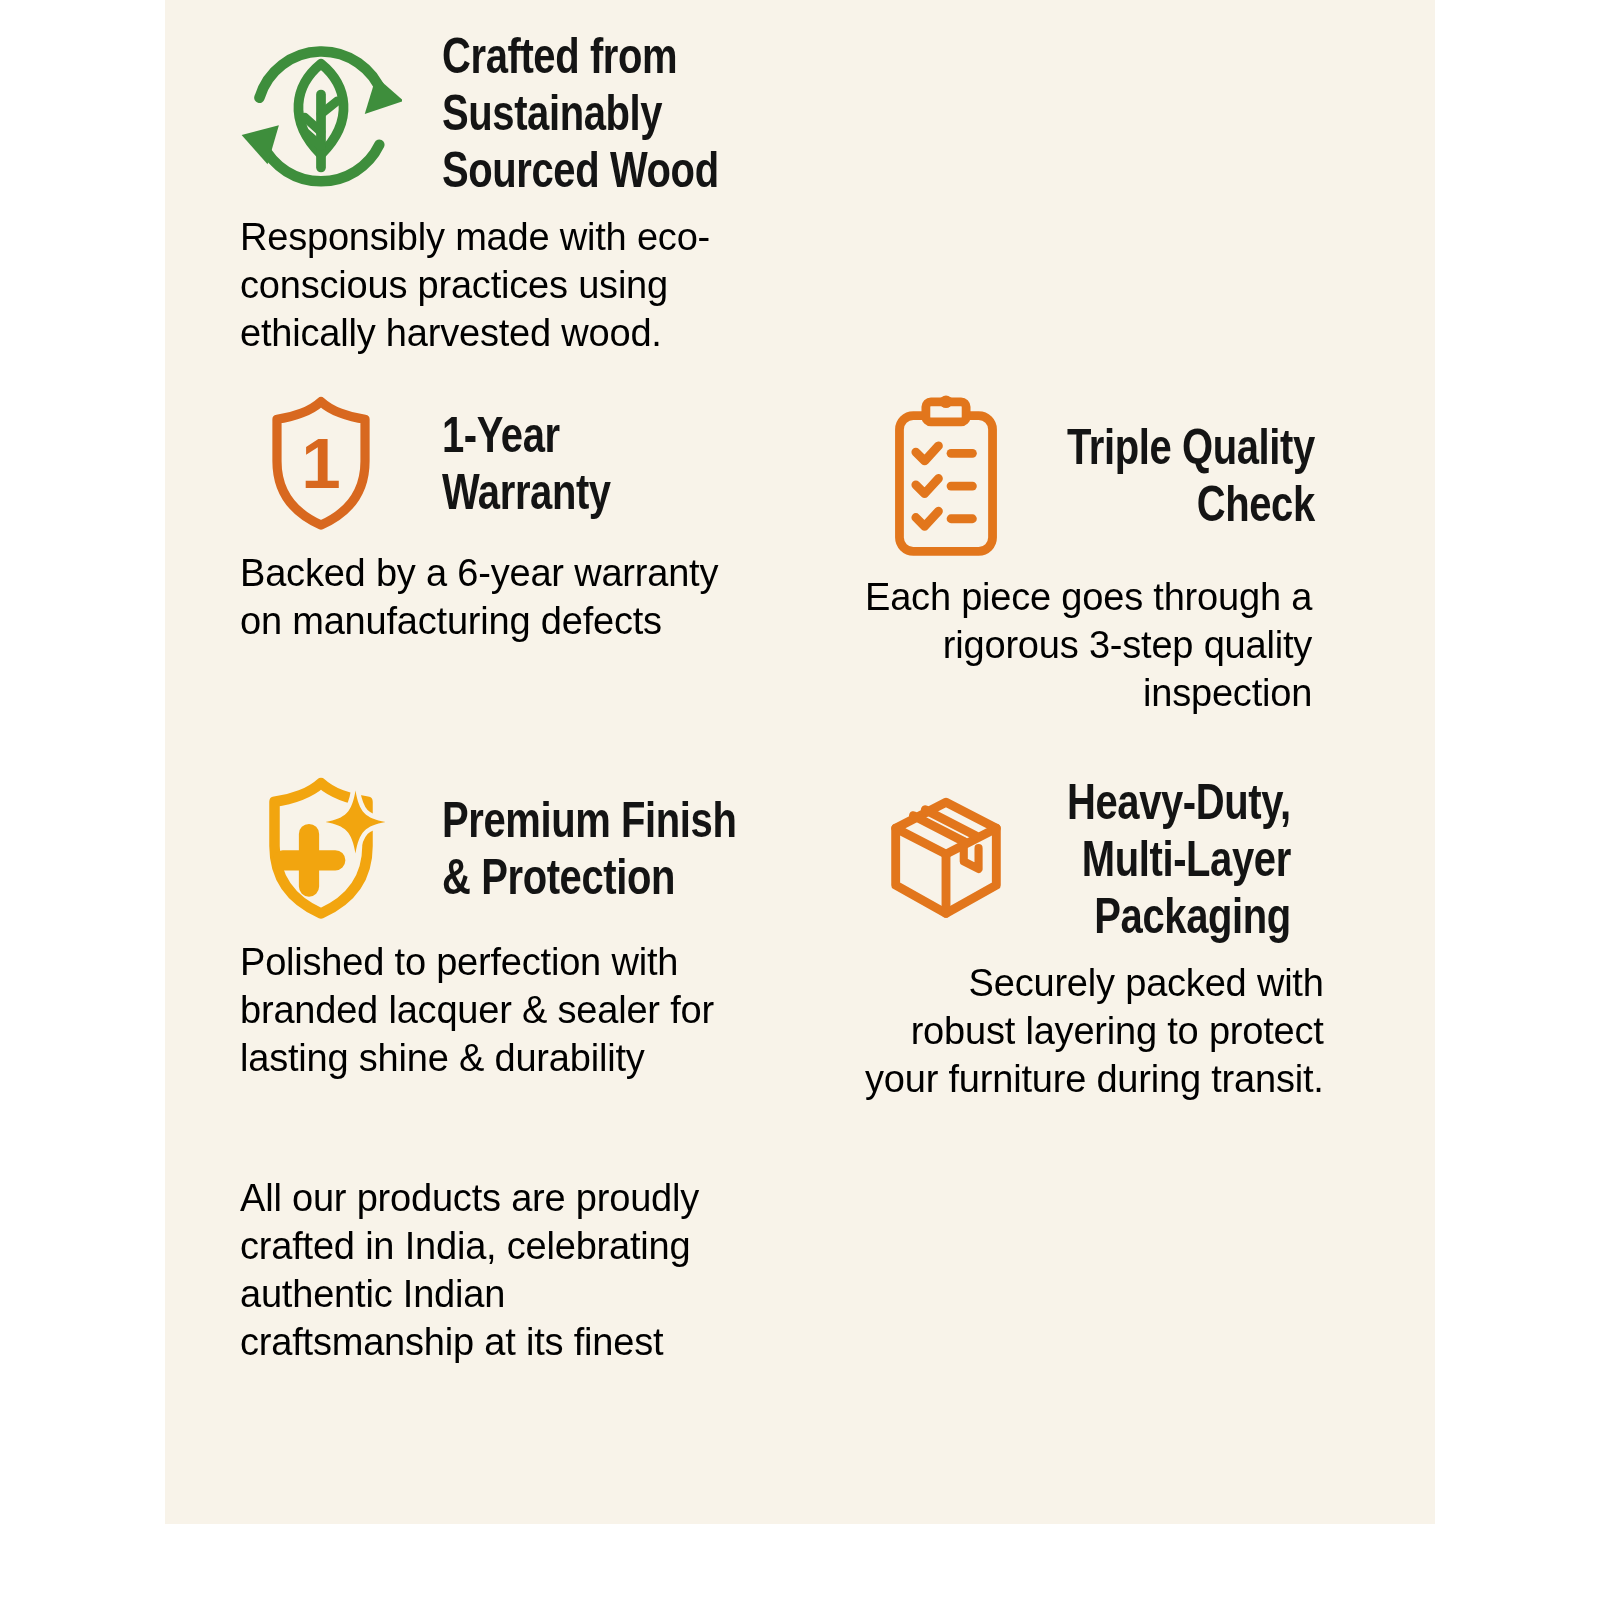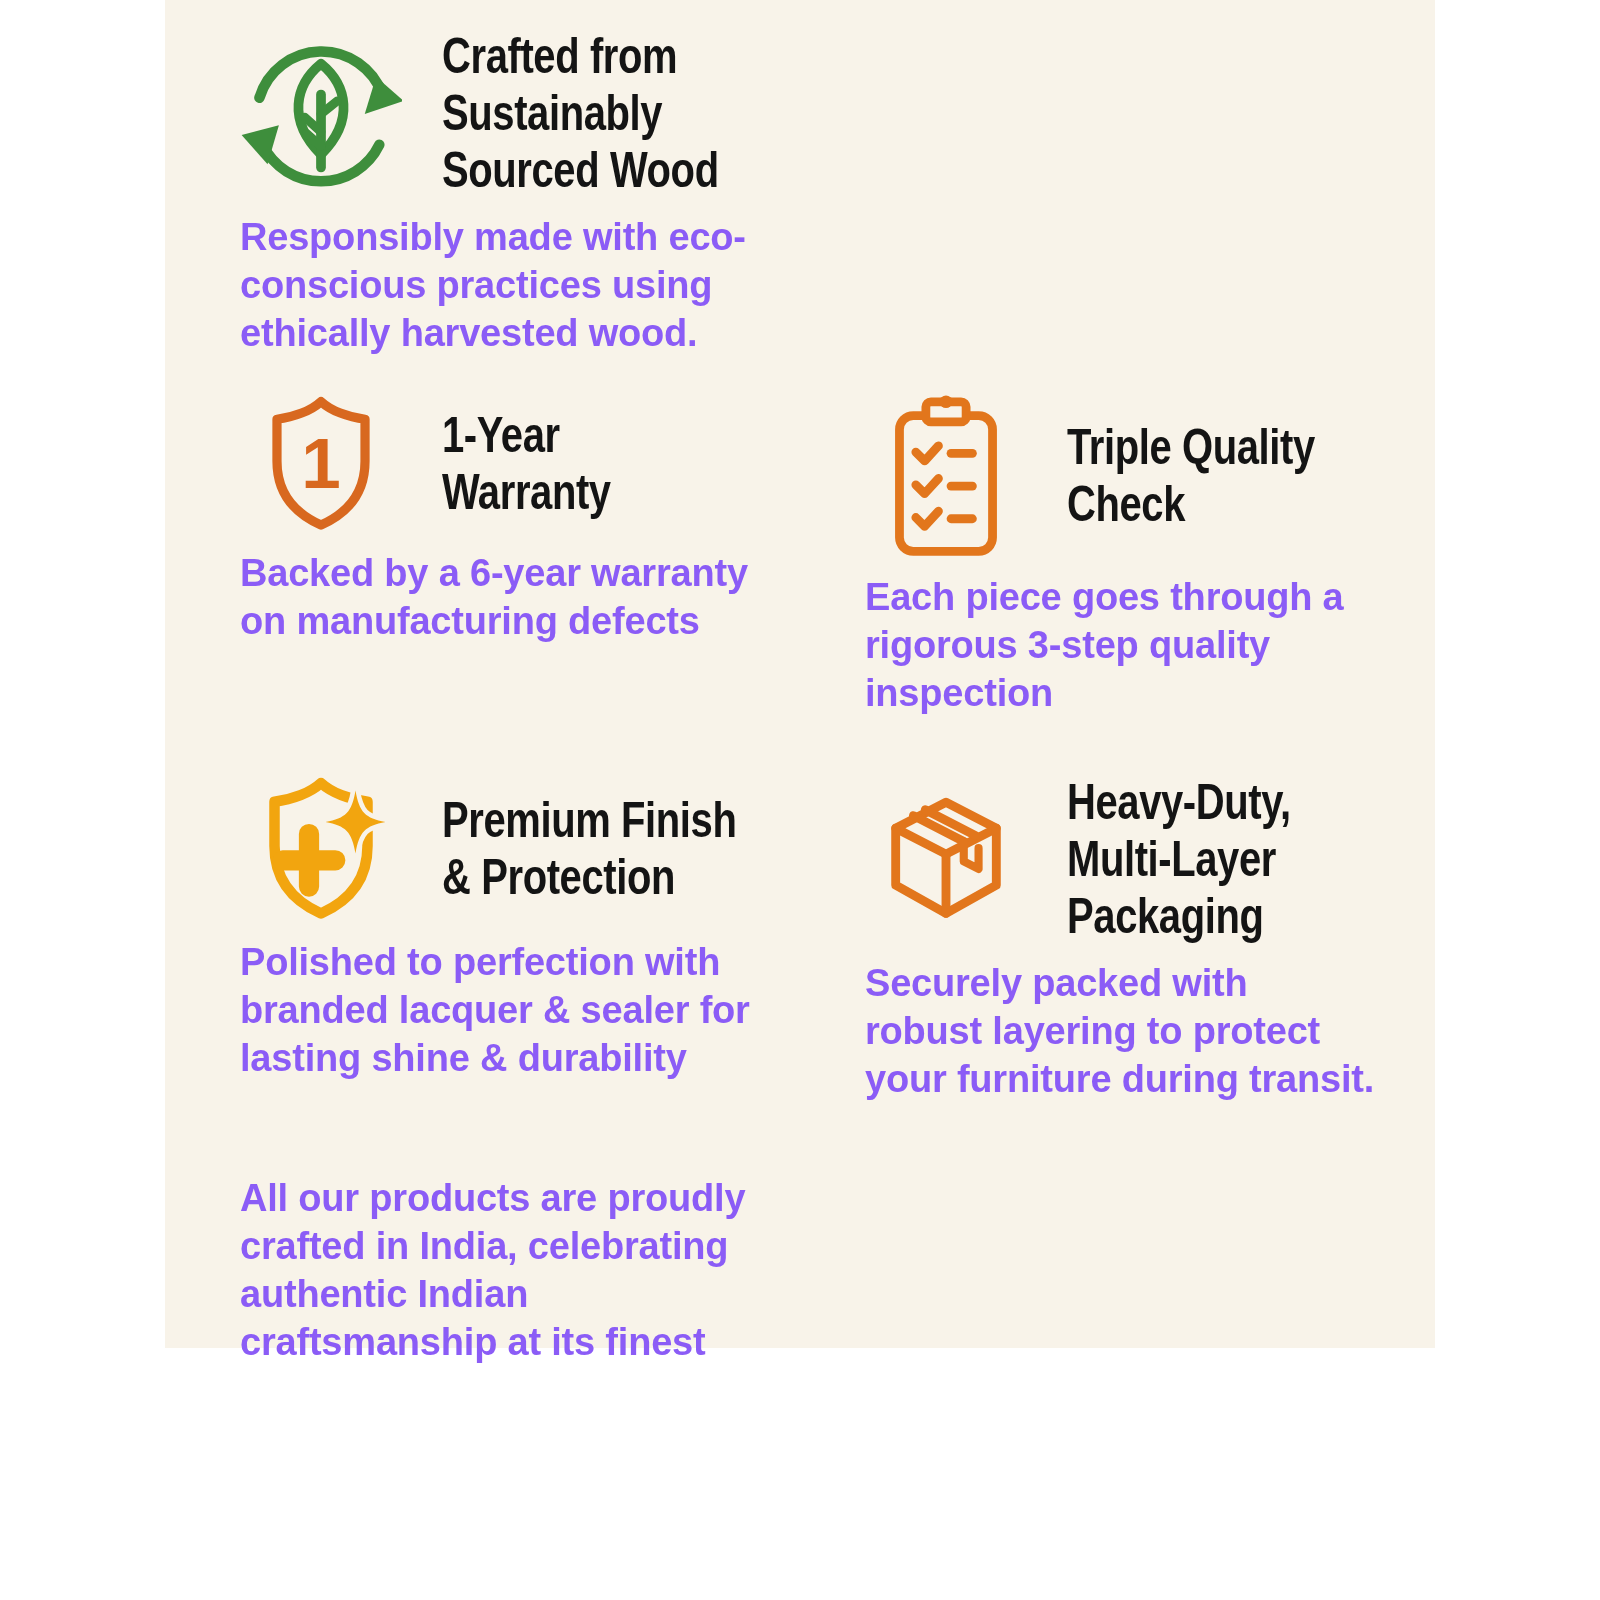--- a/index.html
+++ b/index.html
@@ -6,34 +6,34 @@
   body {
     width: 1600px; height: 1600px;
     background: #ffffff;
     position: relative;
     overflow: hidden;
     font-family: "Liberation Sans", sans-serif;
   }
   .panel {
     position: absolute;
     left: 165px; top: 0;
-    width: 1270px; height: 1348px;
+    width: 1270px; height: 1524px;
     background: #F8F3E9;
     box-sizing: border-box;
     padding: 28px 70px 30px 75px;
   }
   .grid {
     display: grid;
     grid-template-columns: 520px 500px;
     column-gap: 105px;
   }
   .feature { overflow: visible; }
   .mb1 { margin-bottom: 36px; }
   .mb2 { margin-bottom: 34px; }
-  .mb3 { margin-bottom: 57px; }
+  .mb3 { margin-bottom: 57px; text-align: right; }
   .head {
     display: flex;
     align-items: center;
     gap: 40px;
   }
   .icon-box {
     width: 162px;
     flex: 0 0 162px;
     display: flex;
     align-items: center;
@@ -49,25 +49,24 @@
     white-space: pre-line;
     width: max-content;
     flex-shrink: 0;
     transform: scaleX(0.8);
     transform-origin: 0 0;
   }
   .desc {
     margin-top: 14px;
     font-size: 38px;
     line-height: 48px;
-    color: #8b5cf6;
+    color: #000000;
     letter-spacing: -0.2px;
     white-space: pre-line;
     width: max-content;
-    font-weight: bold;
   }
   .badge-digit {
     font-family: "Liberation Sans", sans-serif;
     font-weight: 700;
     font-size: 50px;
   }
 </style>
 </head>
 <body>
 

